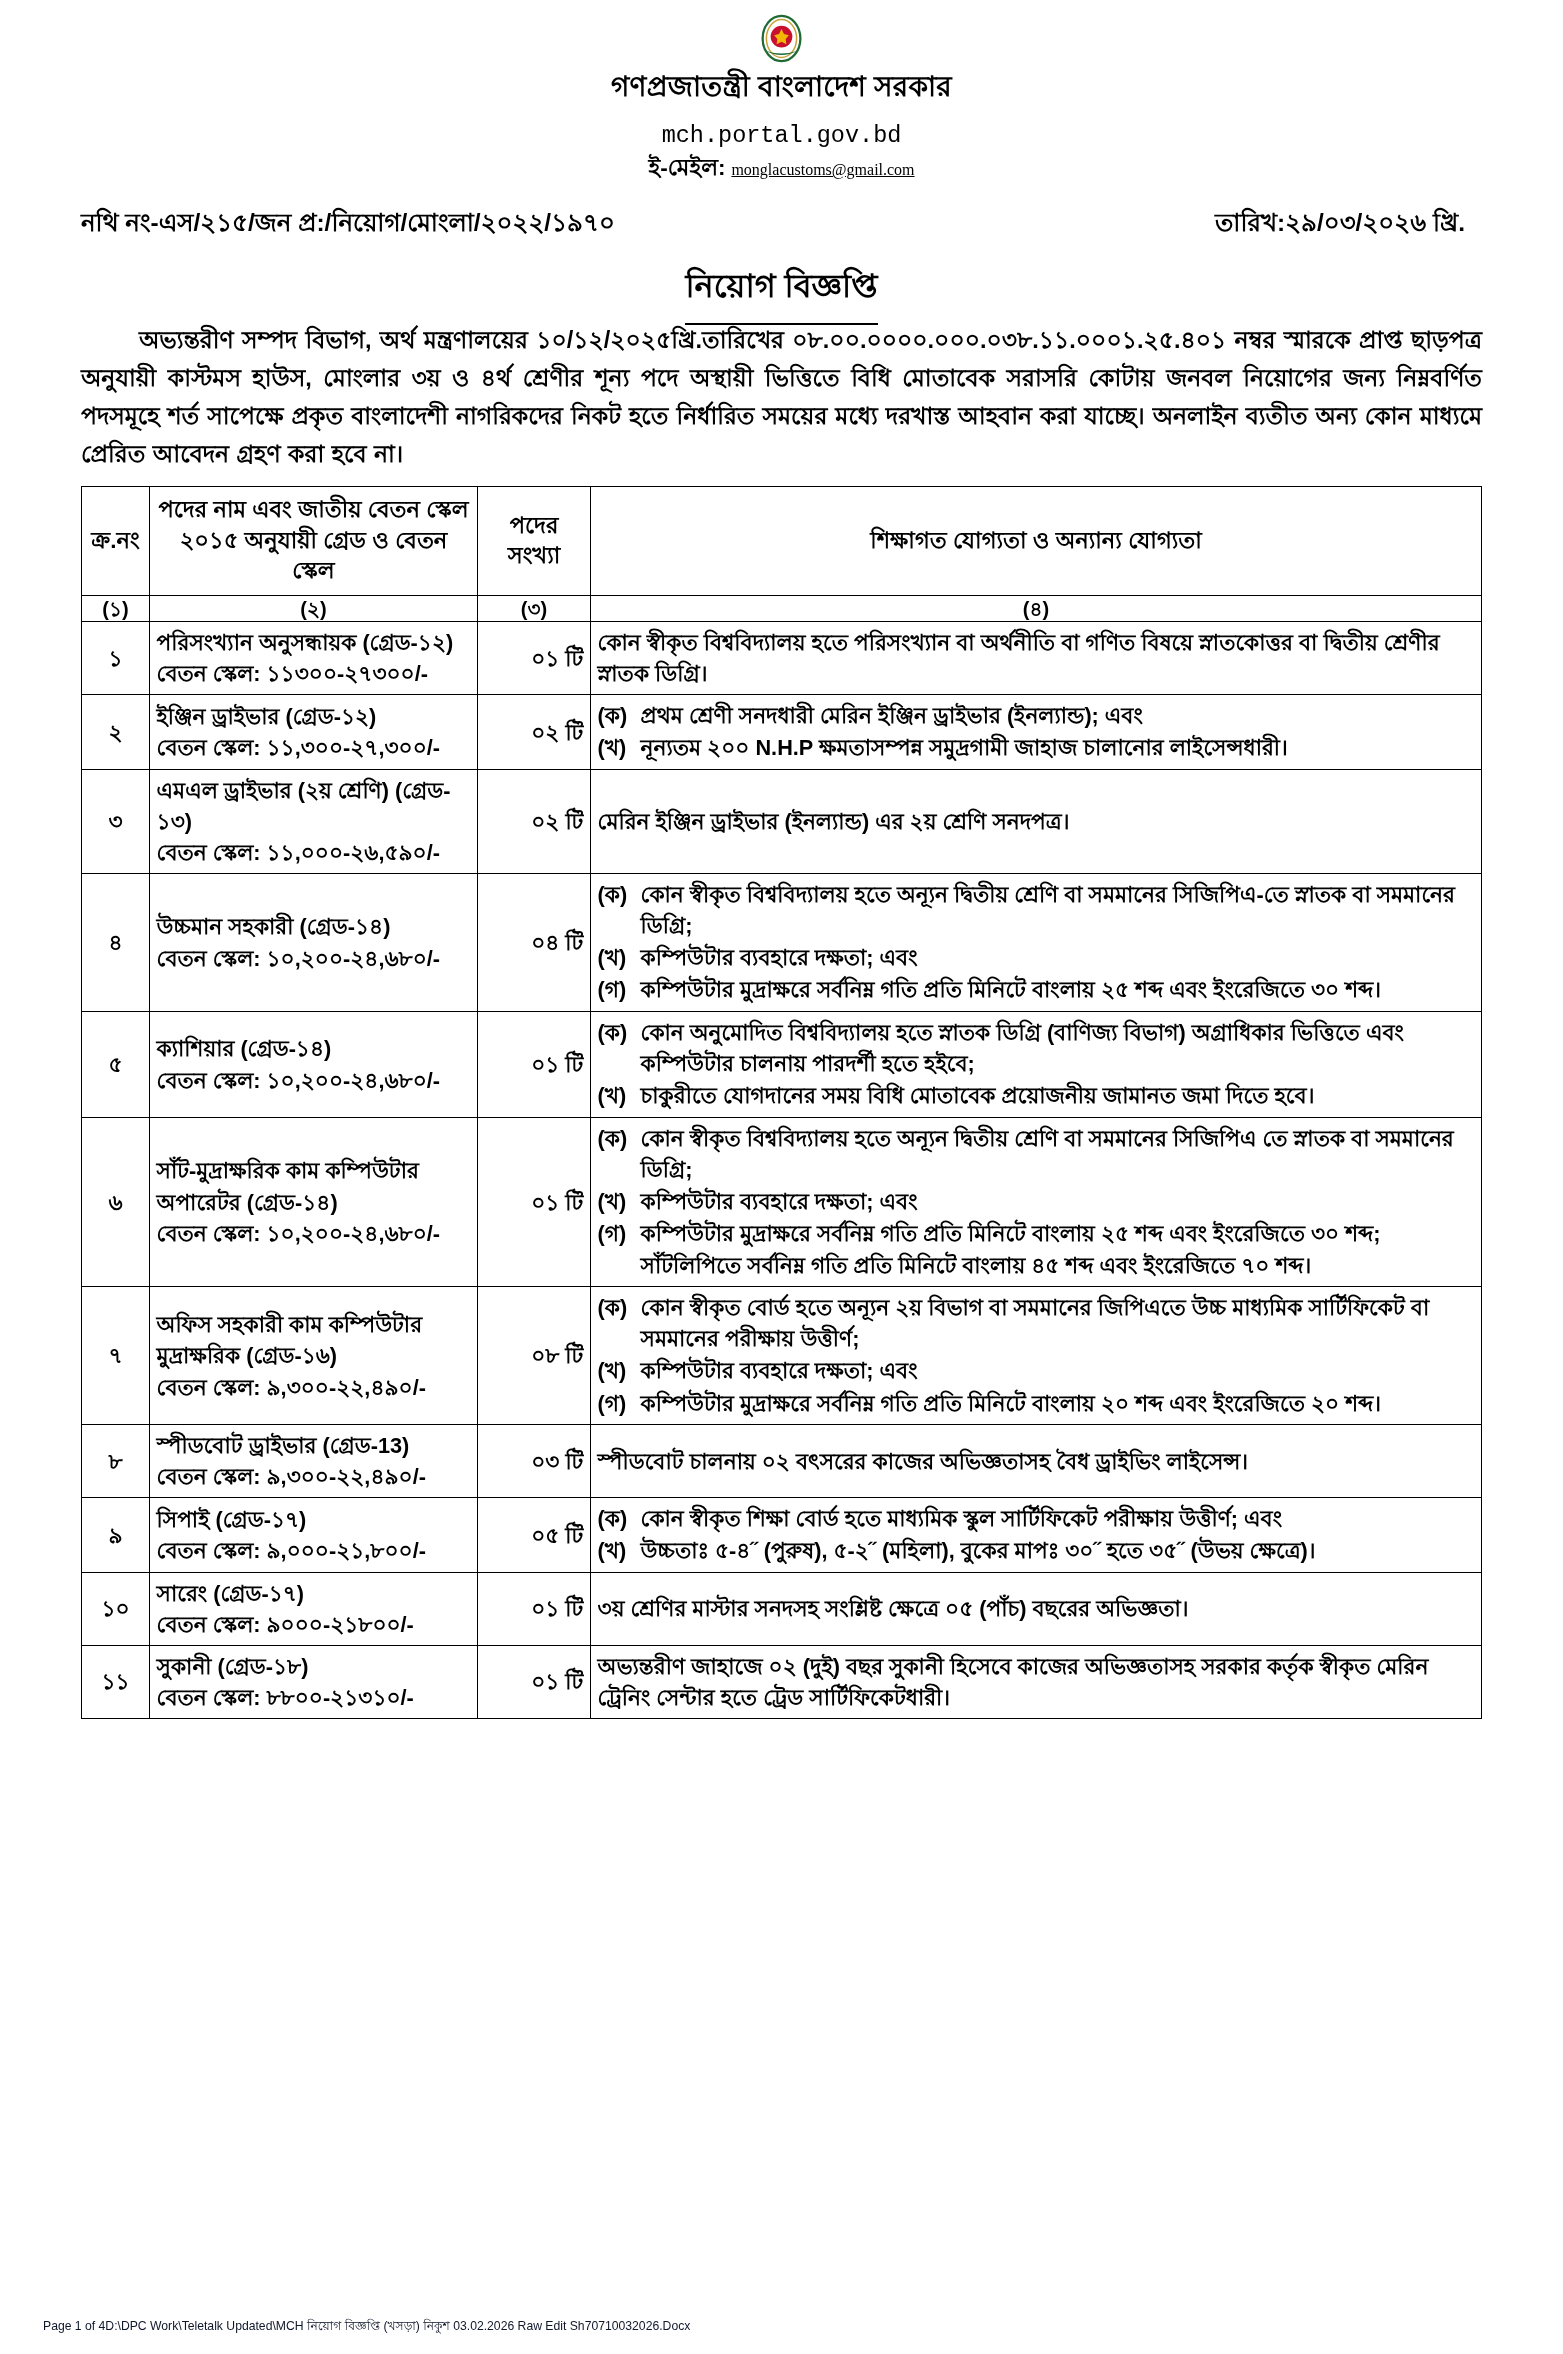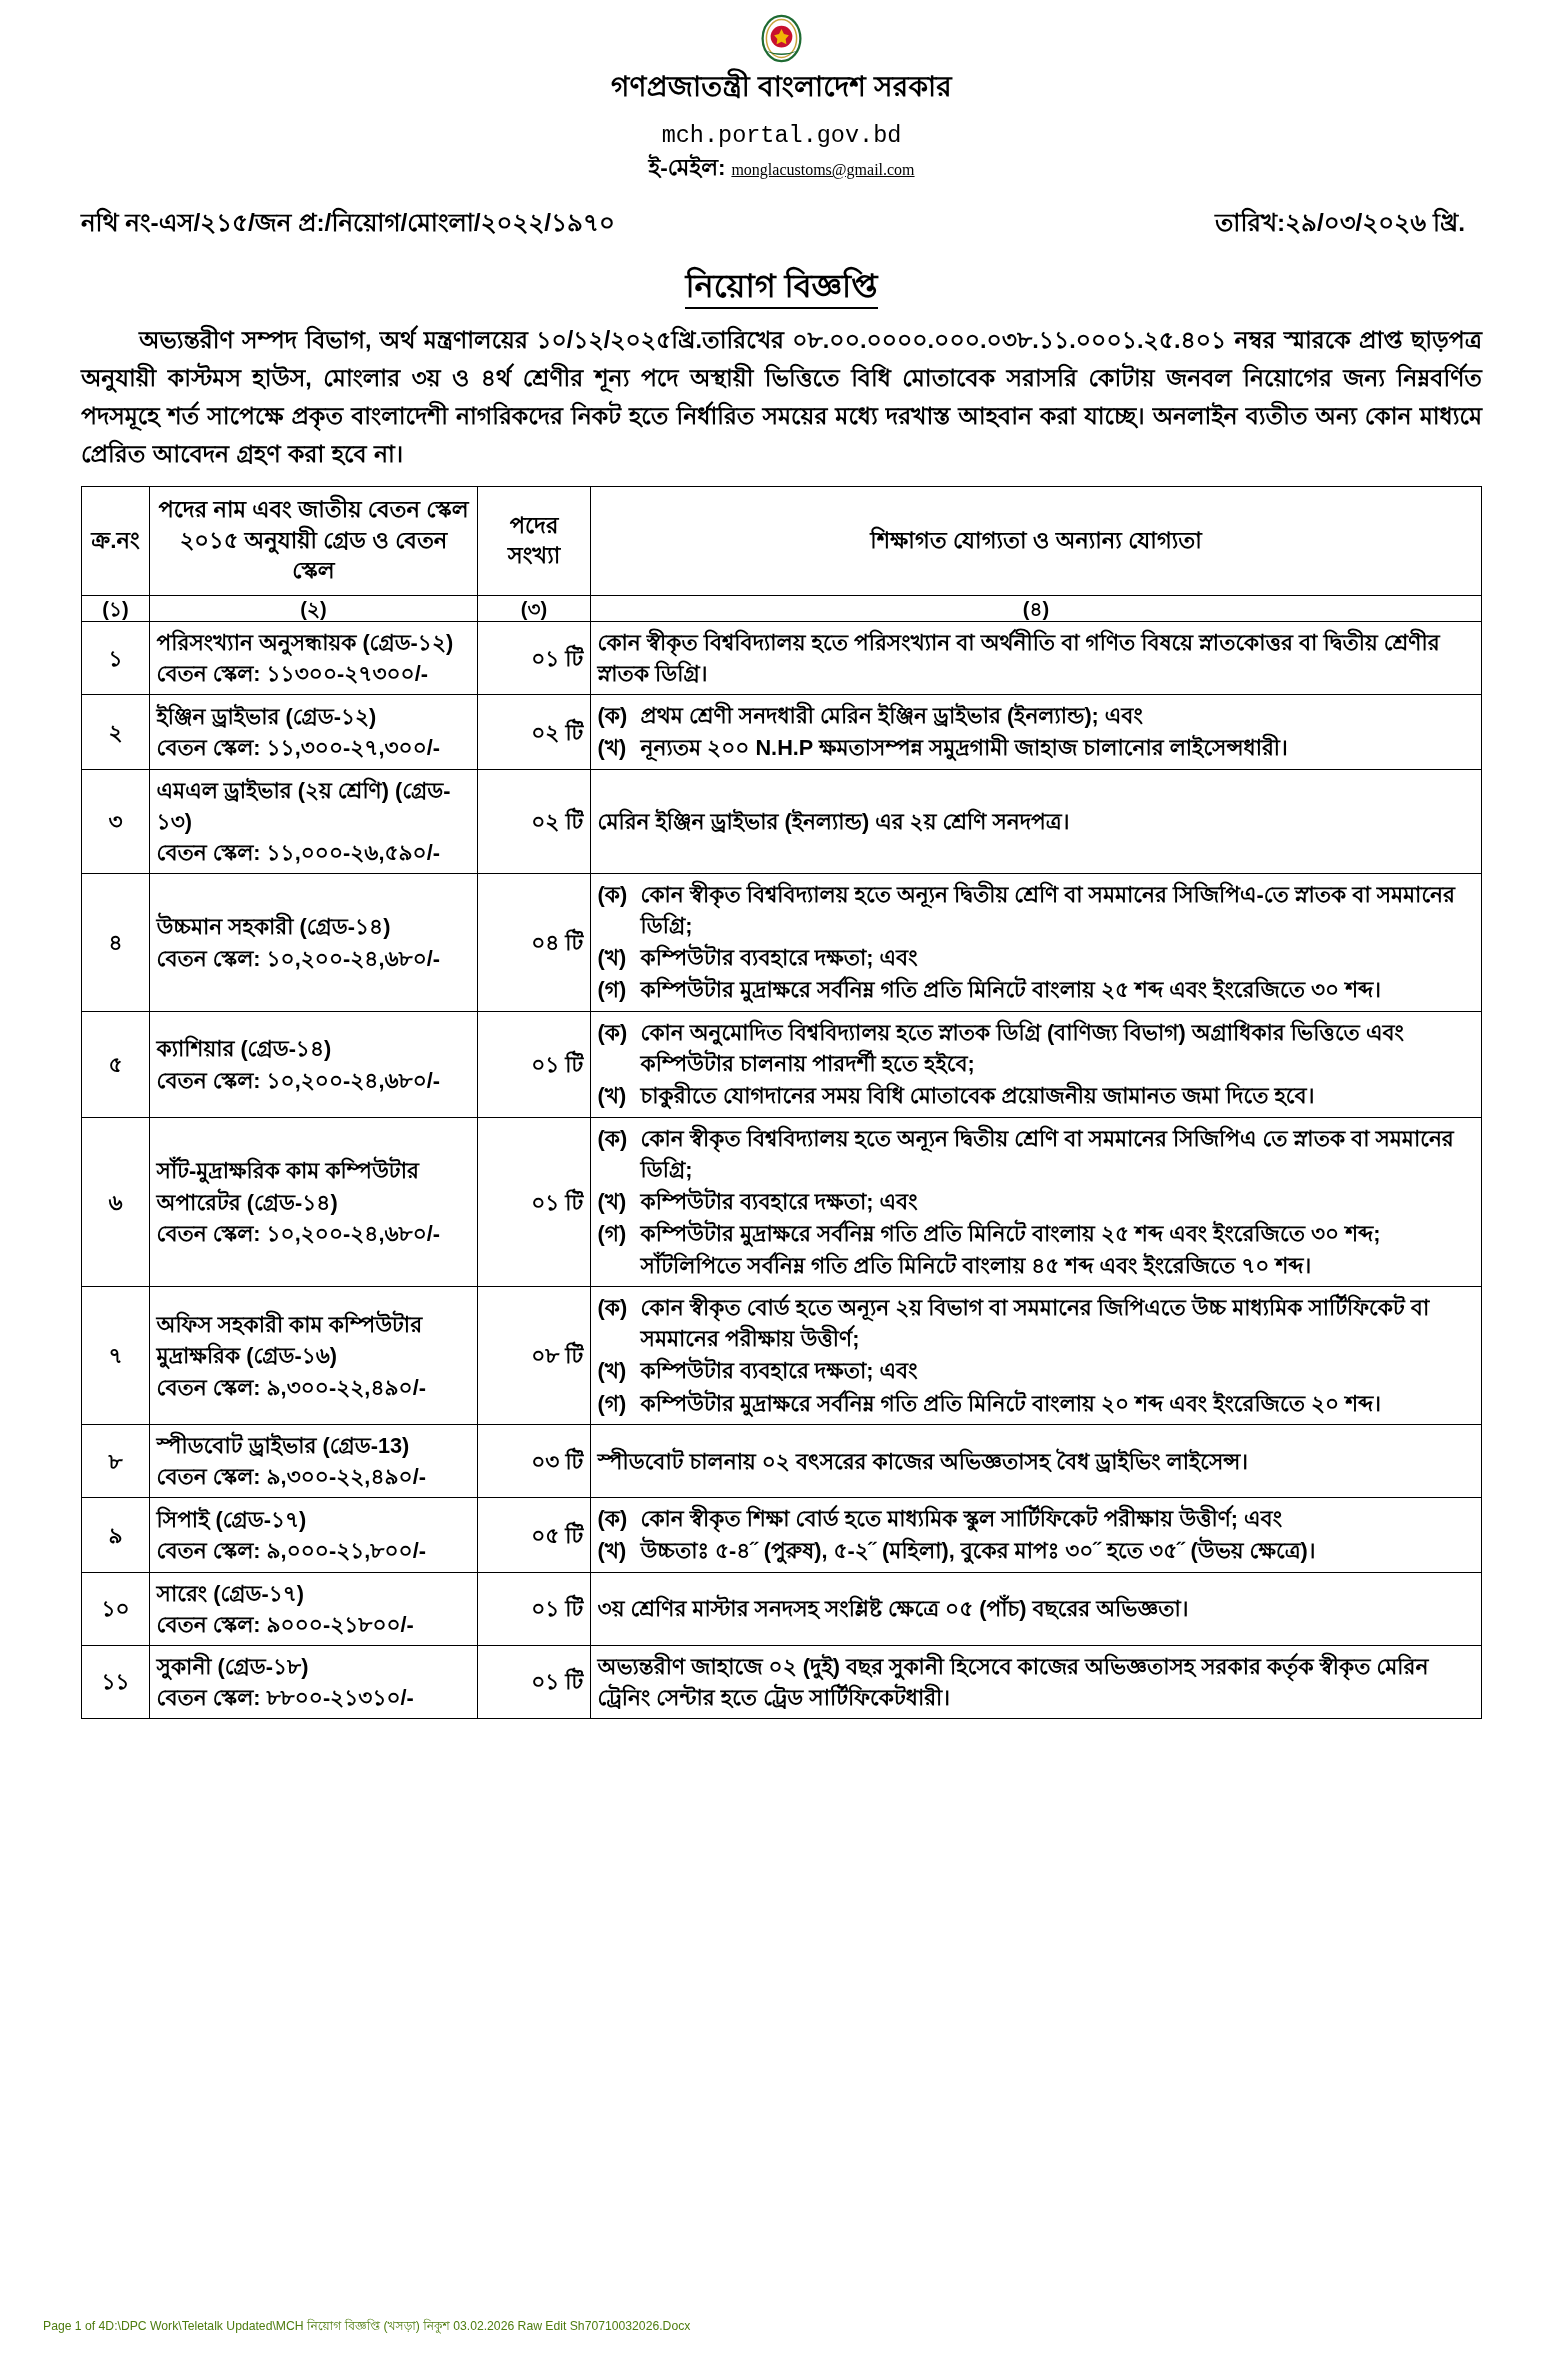--- a/index.html
+++ b/index.html
@@ -89,21 +89,21 @@
   .doc-title {
     text-align: center;
     font-family: "Liberation Sans", "DejaVu Sans", sans-serif;
     font-weight: 700;
     font-size: 32px;
     margin-top: 17px;
     margin-bottom: 5.6px;
   }
   .doc-title span {
     border-bottom: 2.8px solid #000;
-    padding-bottom: 3px;
+    padding-bottom: 19px;
   }
 
   
   .intro {
     font-family: "Liberation Sans", "DejaVu Sans", sans-serif;
     font-weight: 700;
     font-size: 23.5px;
     line-height: 1.62;
     text-align: justify;
     text-justify: inter-word;
@@ -169,21 +169,21 @@
   }
   .qual-plain { margin: 0; }
 
   
   .footer {
     position: absolute;
     left: 43px;
     bottom: 17px;
     font-family: "Liberation Sans", "DejaVu Sans", sans-serif;
     font-size: 12.2px;
-    color: #4d7c0f;
+    color: #0f172a;
     white-space: nowrap;
   }
 </style>
 </head>
 <body>
 
 <div class="page">
 
   <div class="emblem-wrap">
     <span class="emblem">

